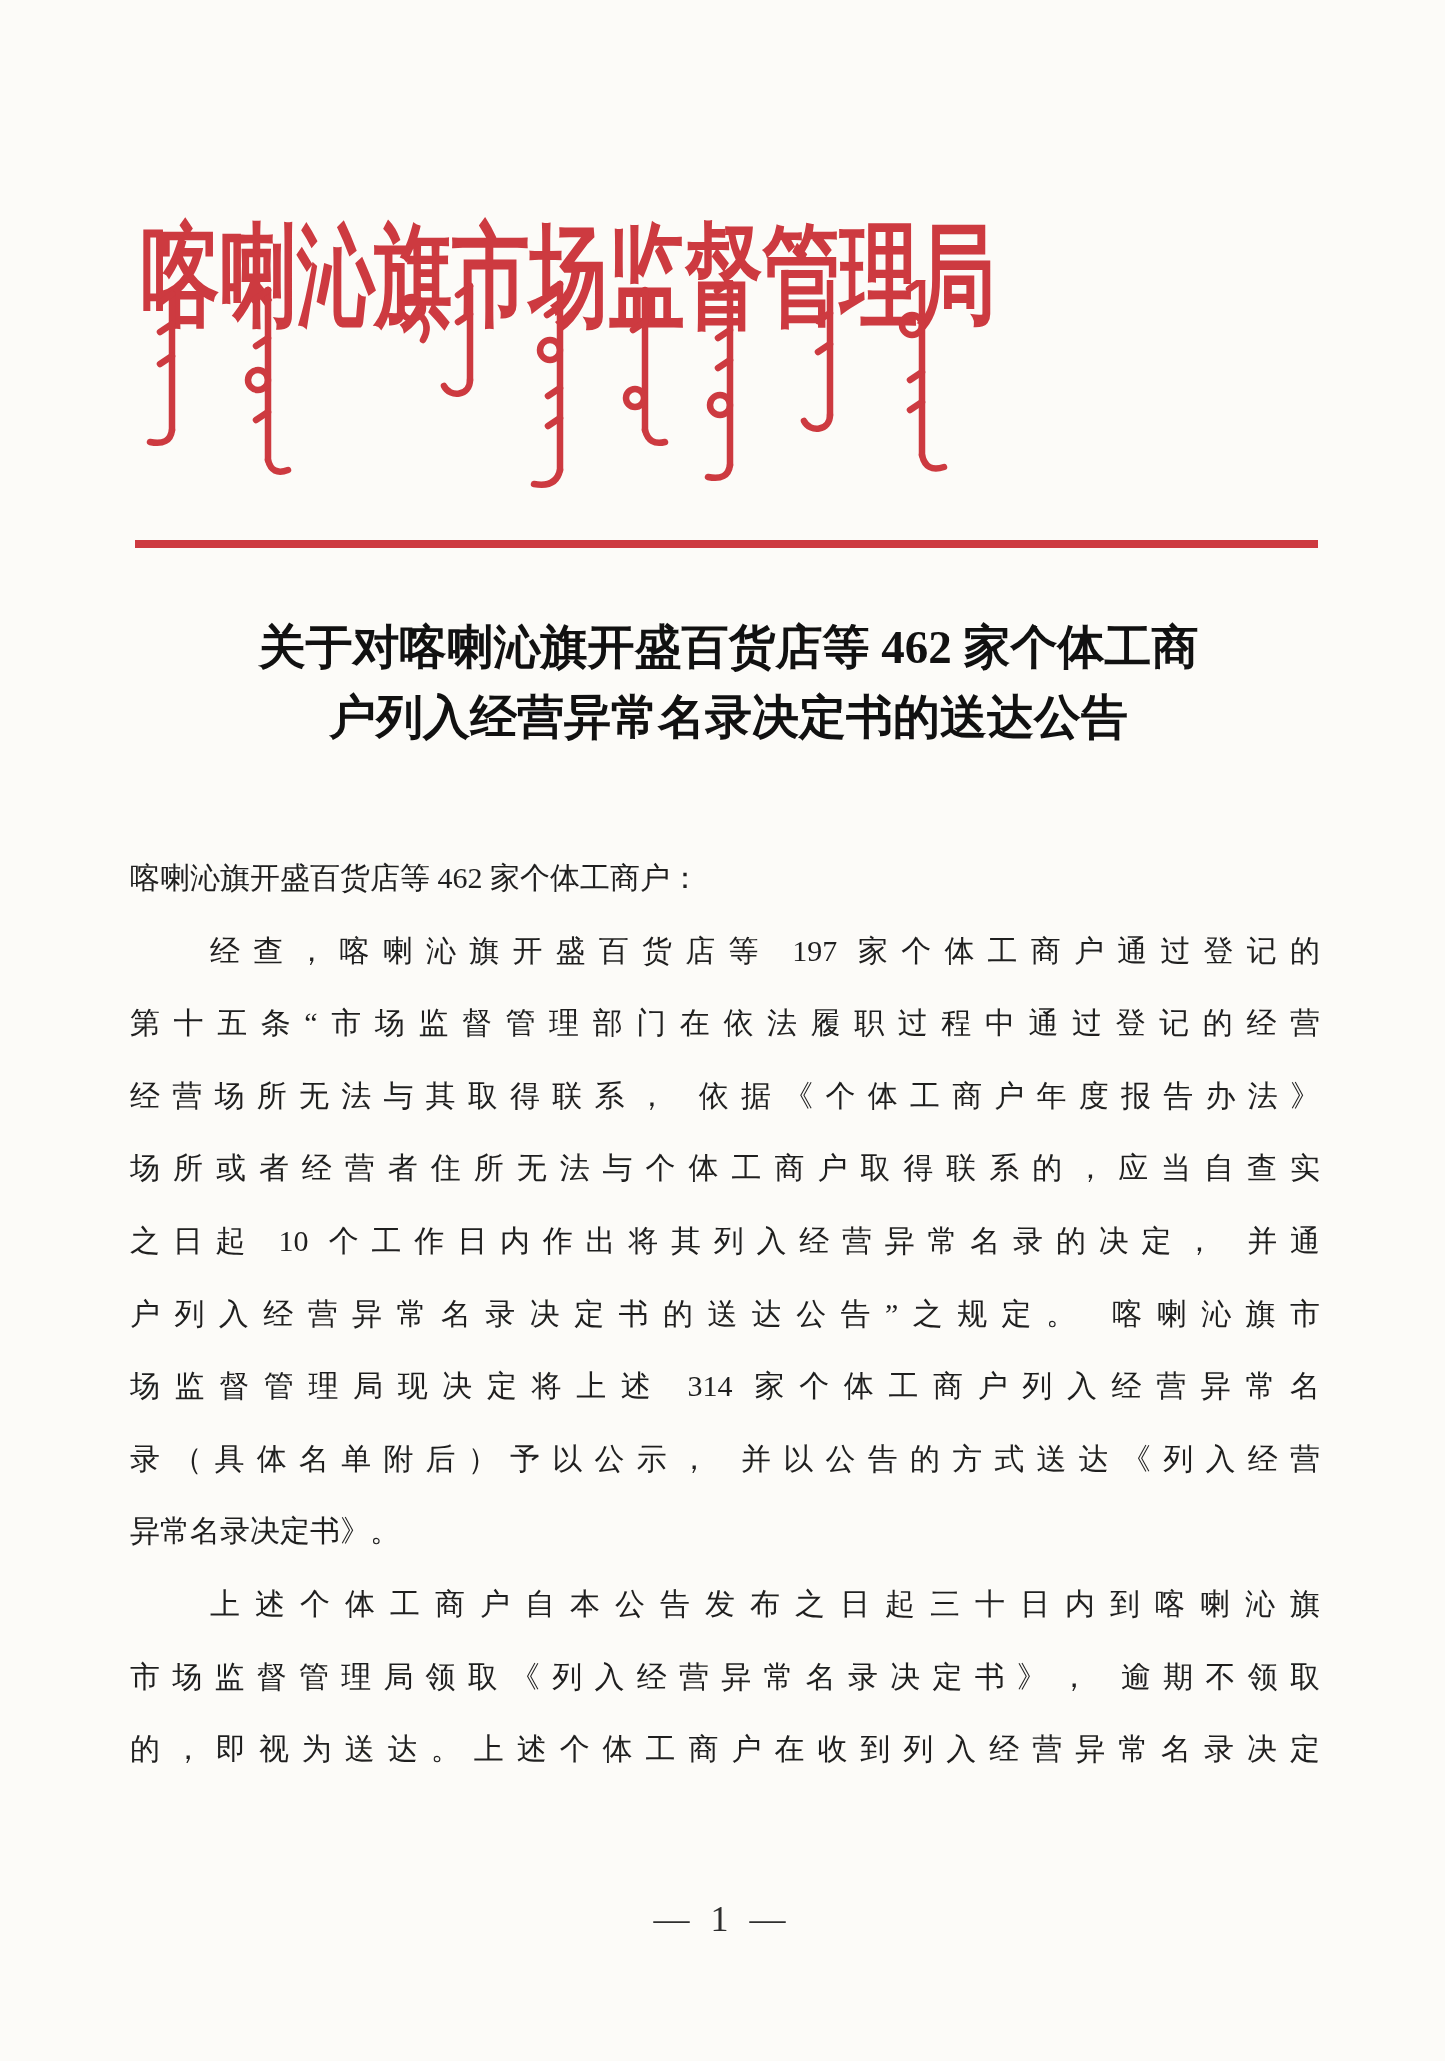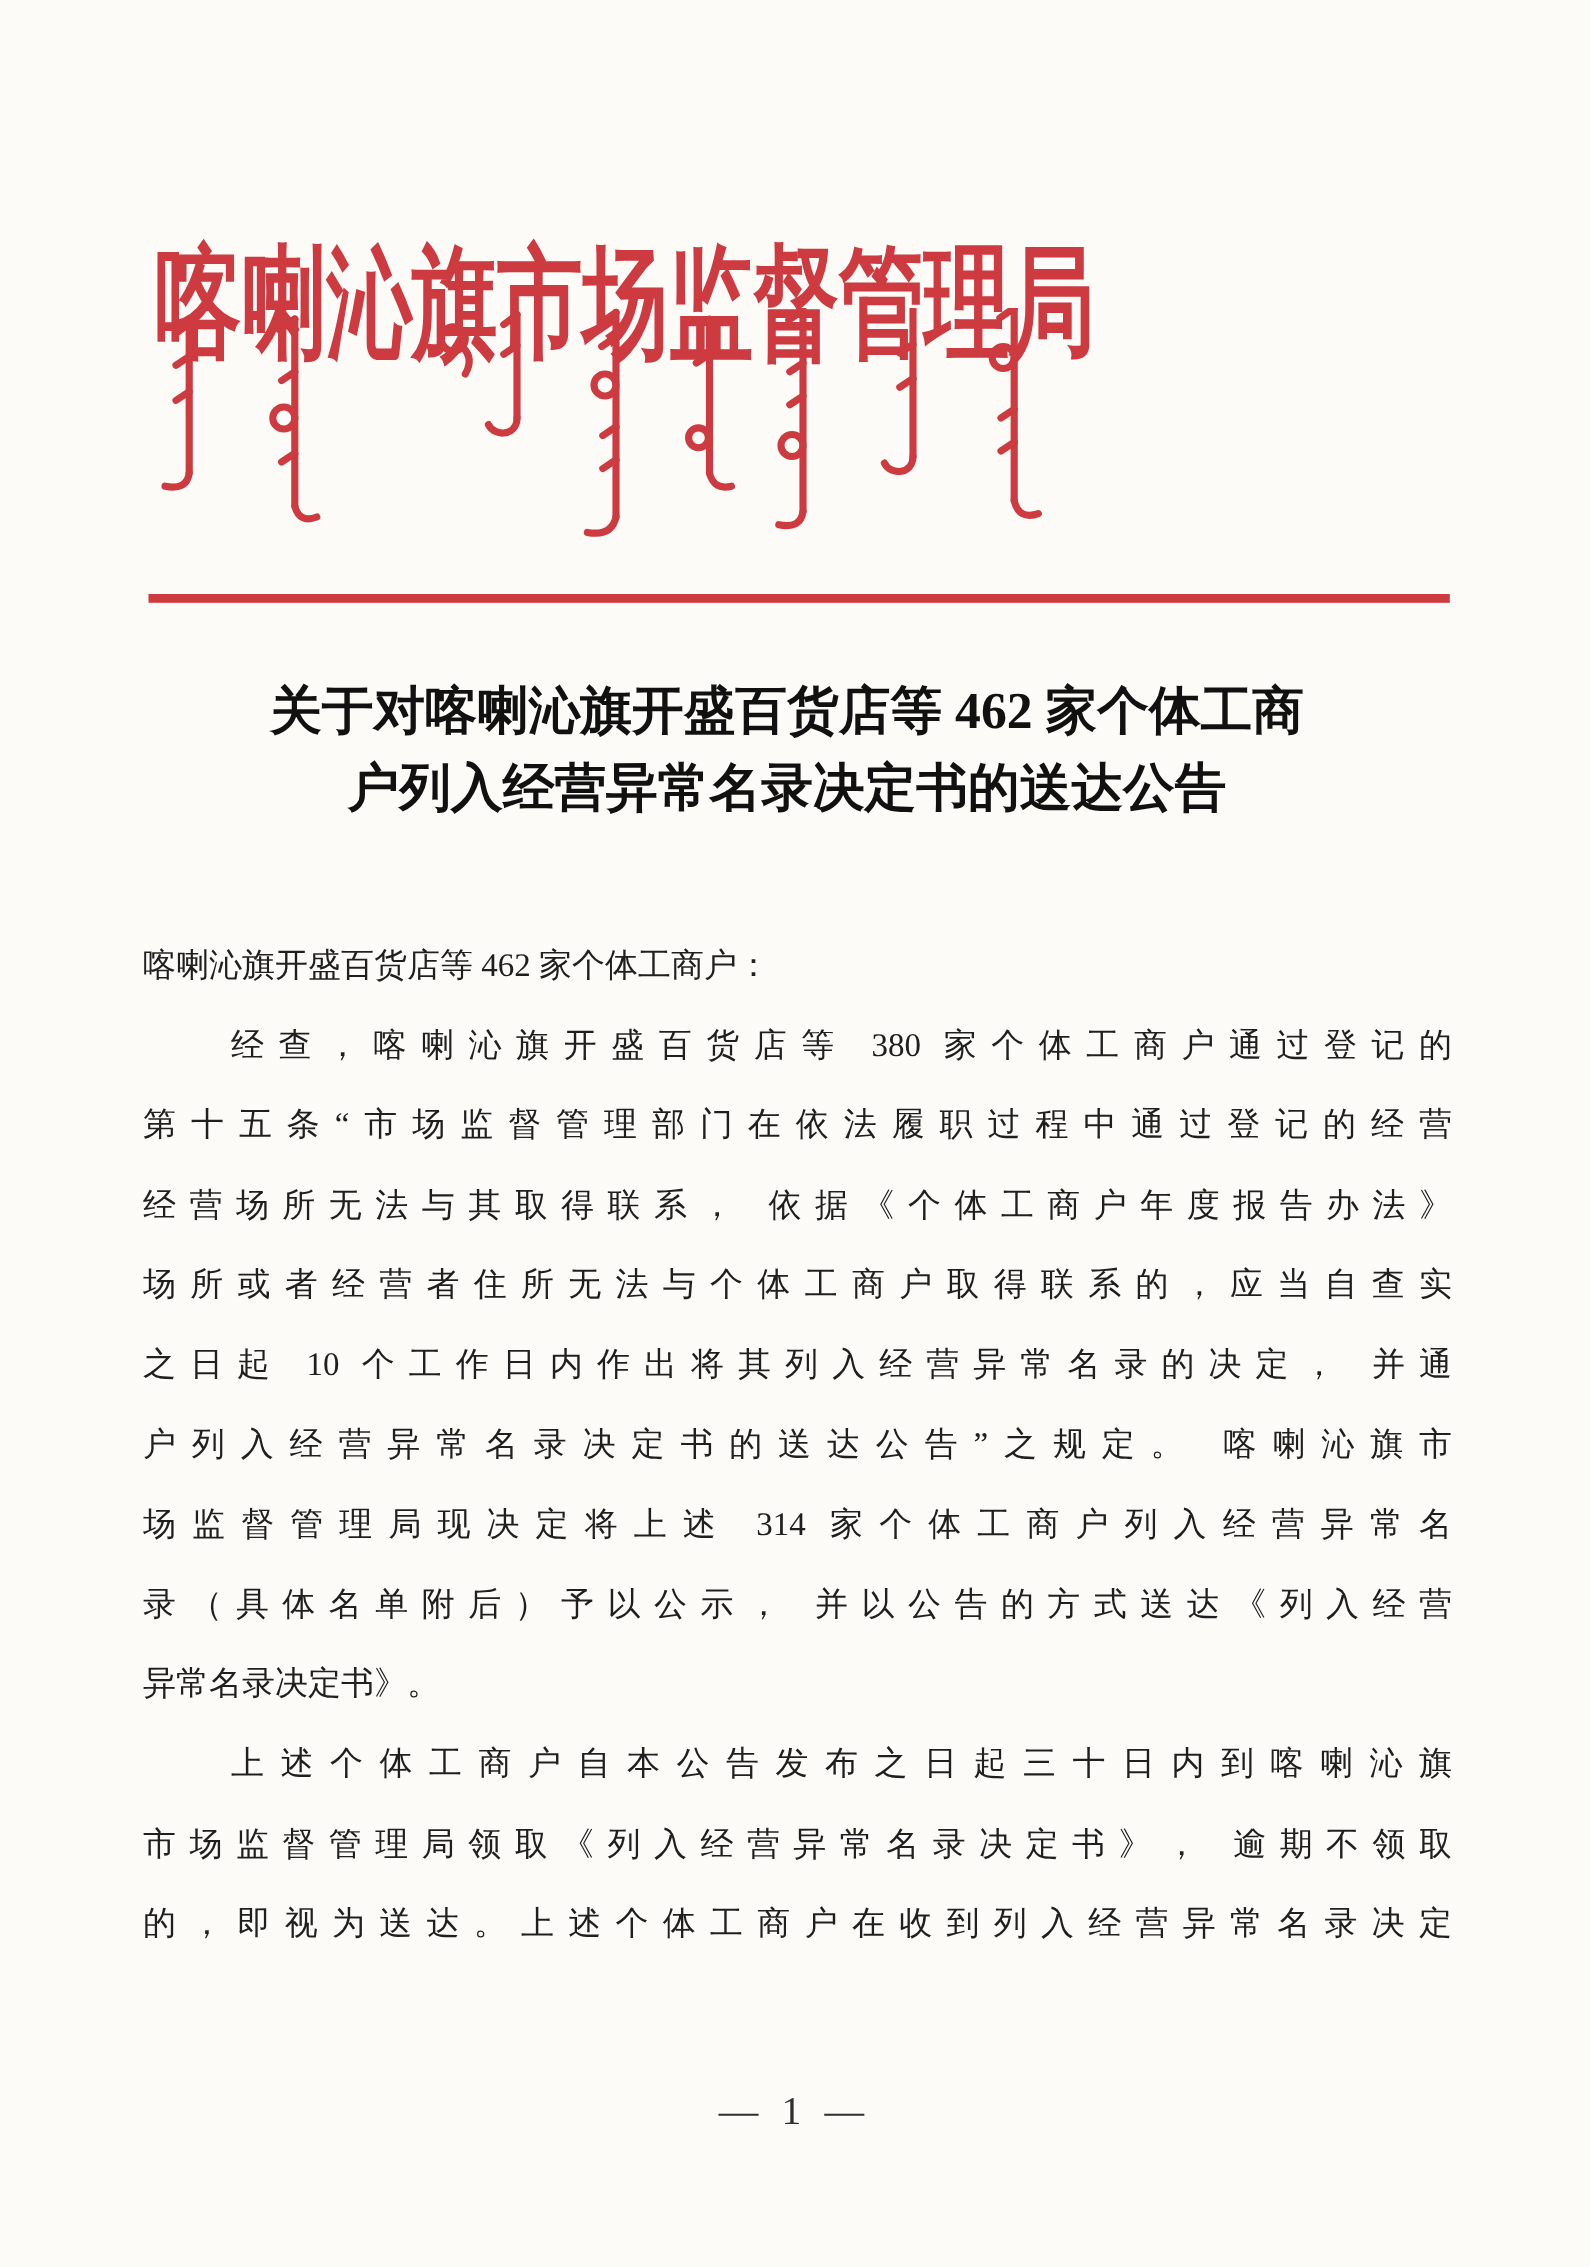--- a/index.html
+++ b/index.html
@@ -29,21 +29,21 @@
   }
   .mongol{
     position:absolute;left:140px;top:280px;width:840px;height:215px;
   }
   .red-rule{
     position:absolute;left:135px;top:540px;width:1183px;height:8px;
     background:#cd3a40;
   }
   
   .doc-title{
-    position:absolute;left:58px;top:612px;width:1315px;
+    position:absolute;left:71px;top:612px;width:1315px;
     text-align:center;
     font-weight:bold;
     font-size:47px;
     line-height:70px;
     color:#111;
   }
   
   .body-text{
     position:absolute;left:130px;top:842px;width:1190px;
     font-size:30px;
@@ -140,21 +140,21 @@
 
   <div class="red-rule"></div>
 
   <div class="doc-title">
     <div>关于对喀喇沁旗开盛百货店等 462 家个体工商</div>
     <div>户列入经营异常名录决定书的送达公告</div>
   </div>
 
   <div class="body-text">
     <div class="bline">喀喇沁旗开盛百货店等 462 家个体工商户：</div>
-    <div class="bline fill indent">经查，喀喇沁旗开盛百货店等 380 家个体工商户通过登记的</div>
+    <div class="bline fill indent">经查，喀喇沁旗开盛百货店等 197 家个体工商户通过登记的</div>
     <div class="bline fill">第十五条“市场监督管理部门在依法履职过程中通过登记的经营</div>
     <div class="bline fill">经营场所无法与其取得联系， 依据《个体工商户年度报告办法》</div>
     <div class="bline fill">场所或者经营者住所无法与个体工商户取得联系的，应当自查实</div>
     <div class="bline fill">之日起 10 个工作日内作出将其列入经营异常名录的决定， 并通</div>
     <div class="bline fill">户列入经营异常名录决定书的送达公告”之规定。 喀喇沁旗市</div>
     <div class="bline fill">场监督管理局现决定将上述 314 家个体工商户列入经营异常名</div>
     <div class="bline fill">录（具体名单附后）予以公示， 并以公告的方式送达《列入经营</div>
     <div class="bline">异常名录决定书》。</div>
     <div class="bline fill indent">上述个体工商户自本公告发布之日起三十日内到喀喇沁旗</div>
     <div class="bline fill">市场监督管理局领取《列入经营异常名录决定书》， 逾期不领取</div>

